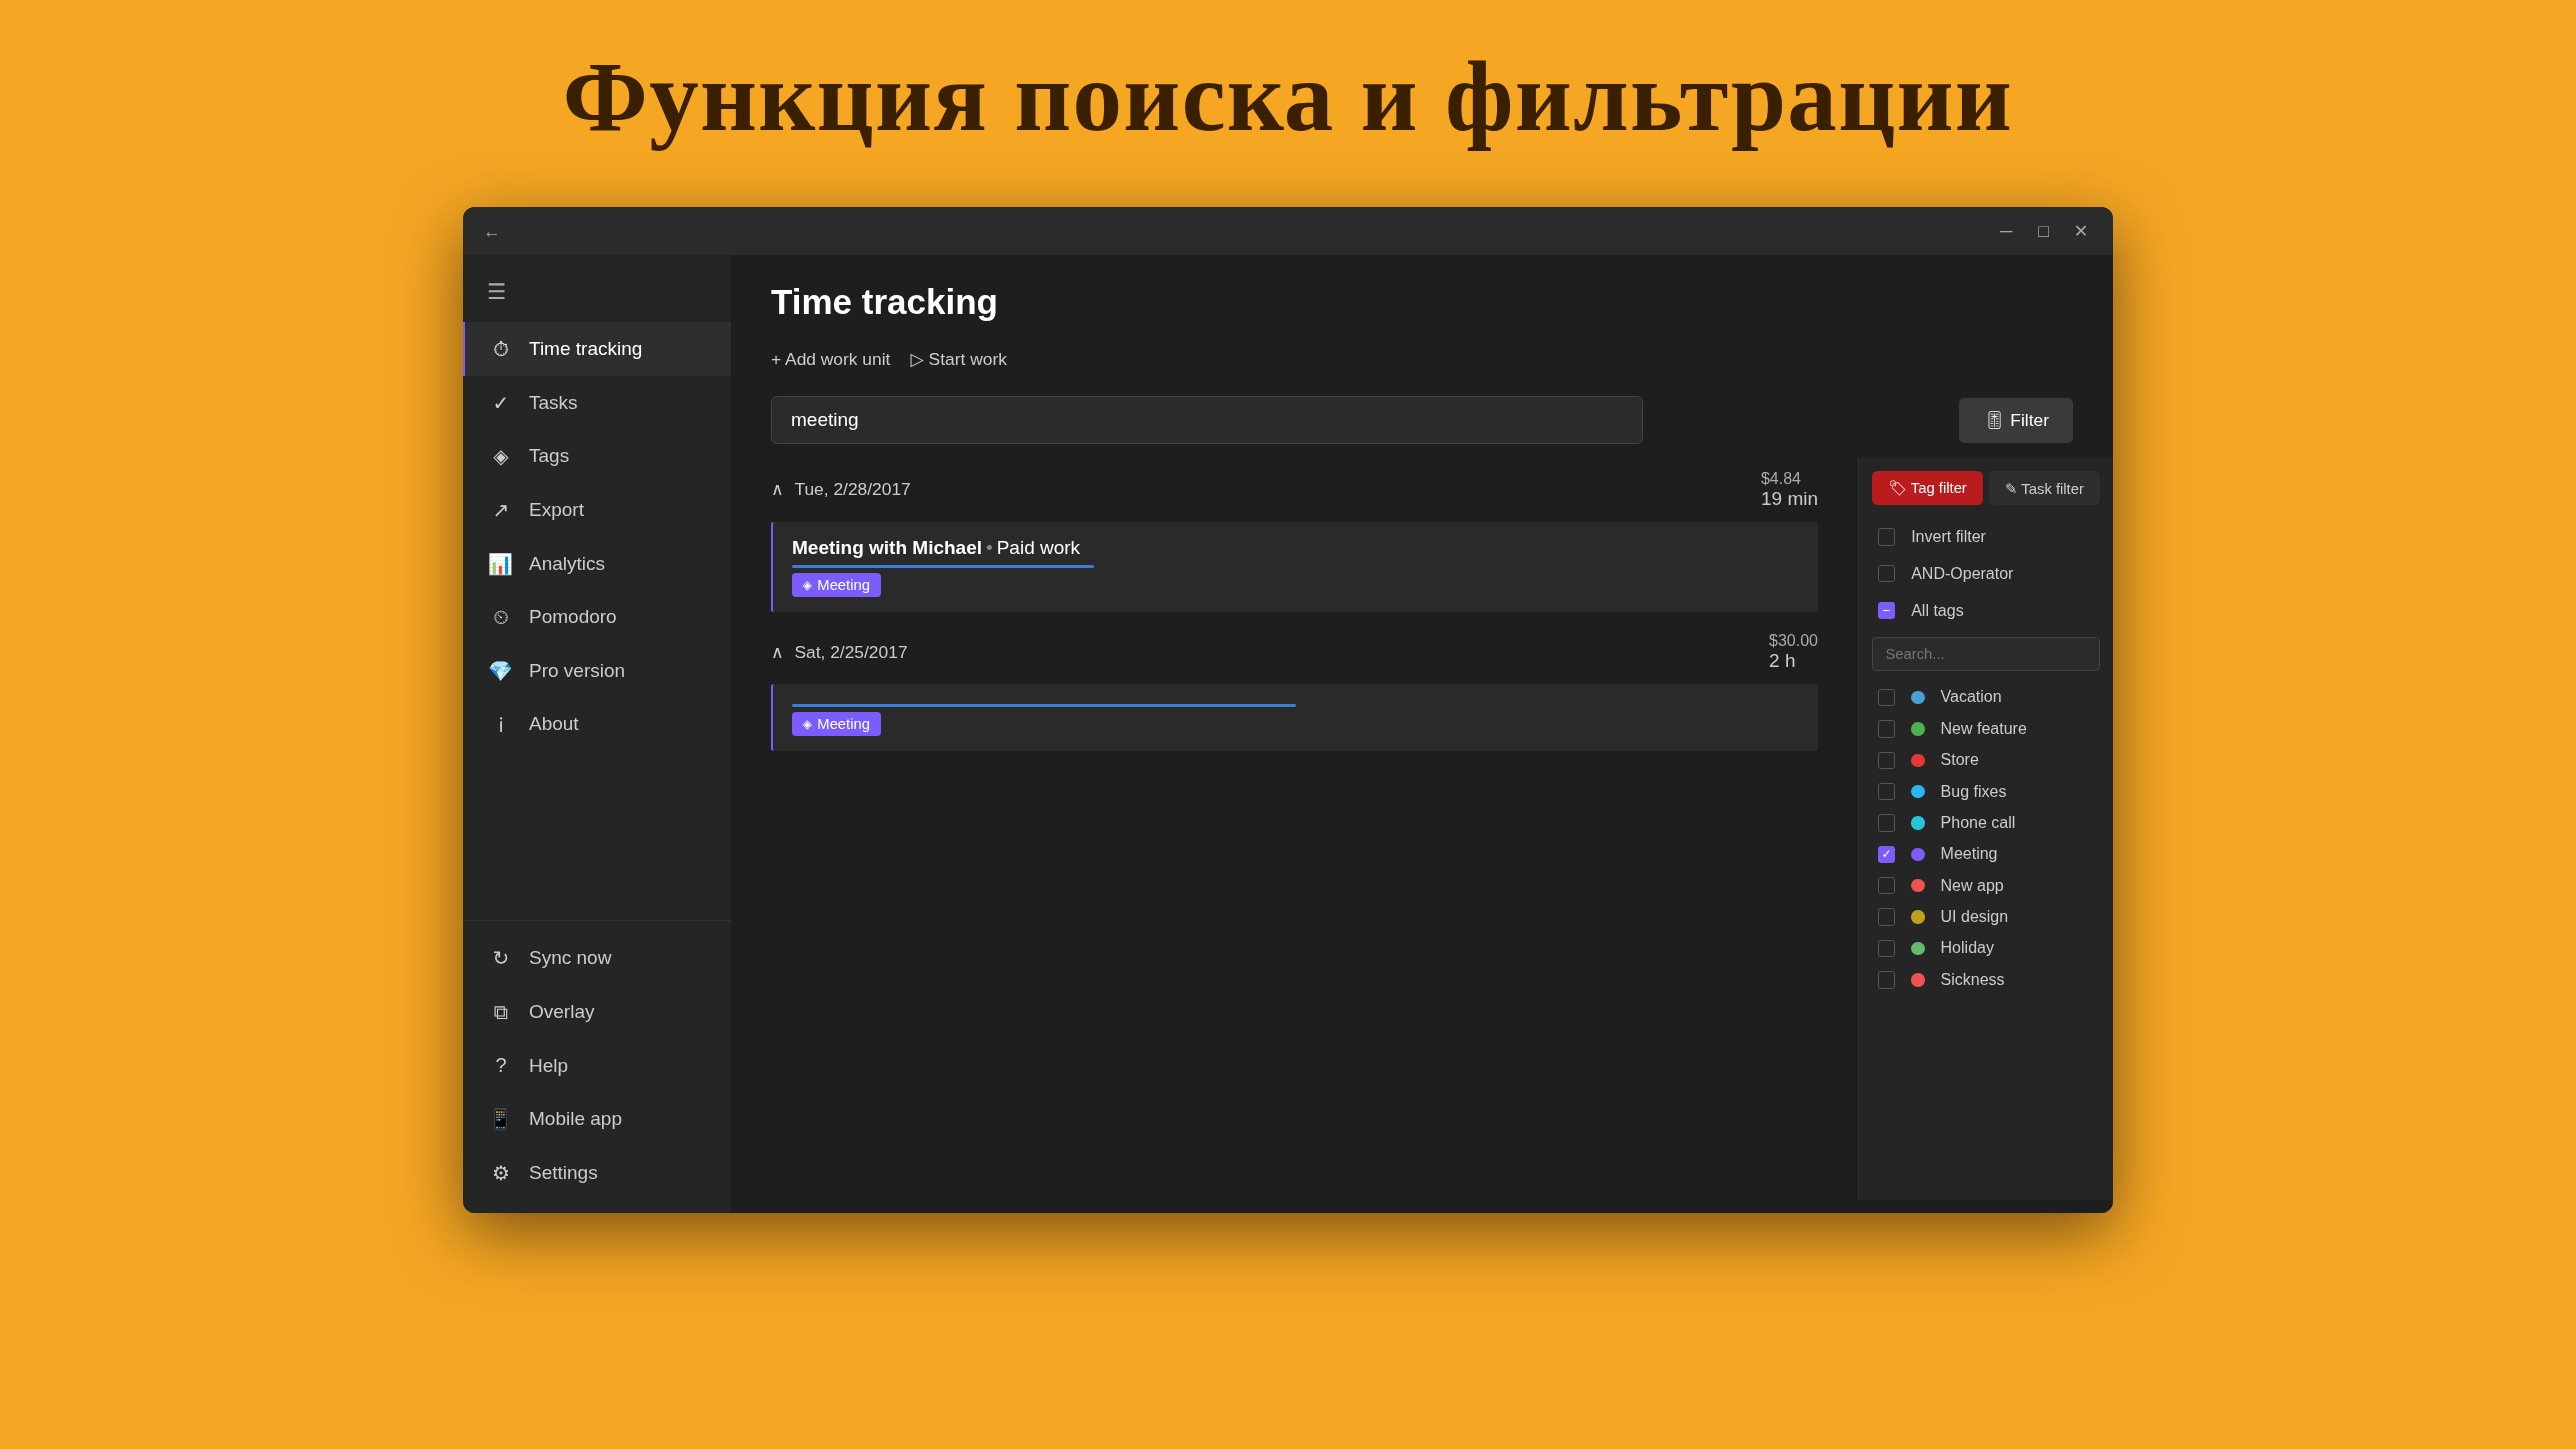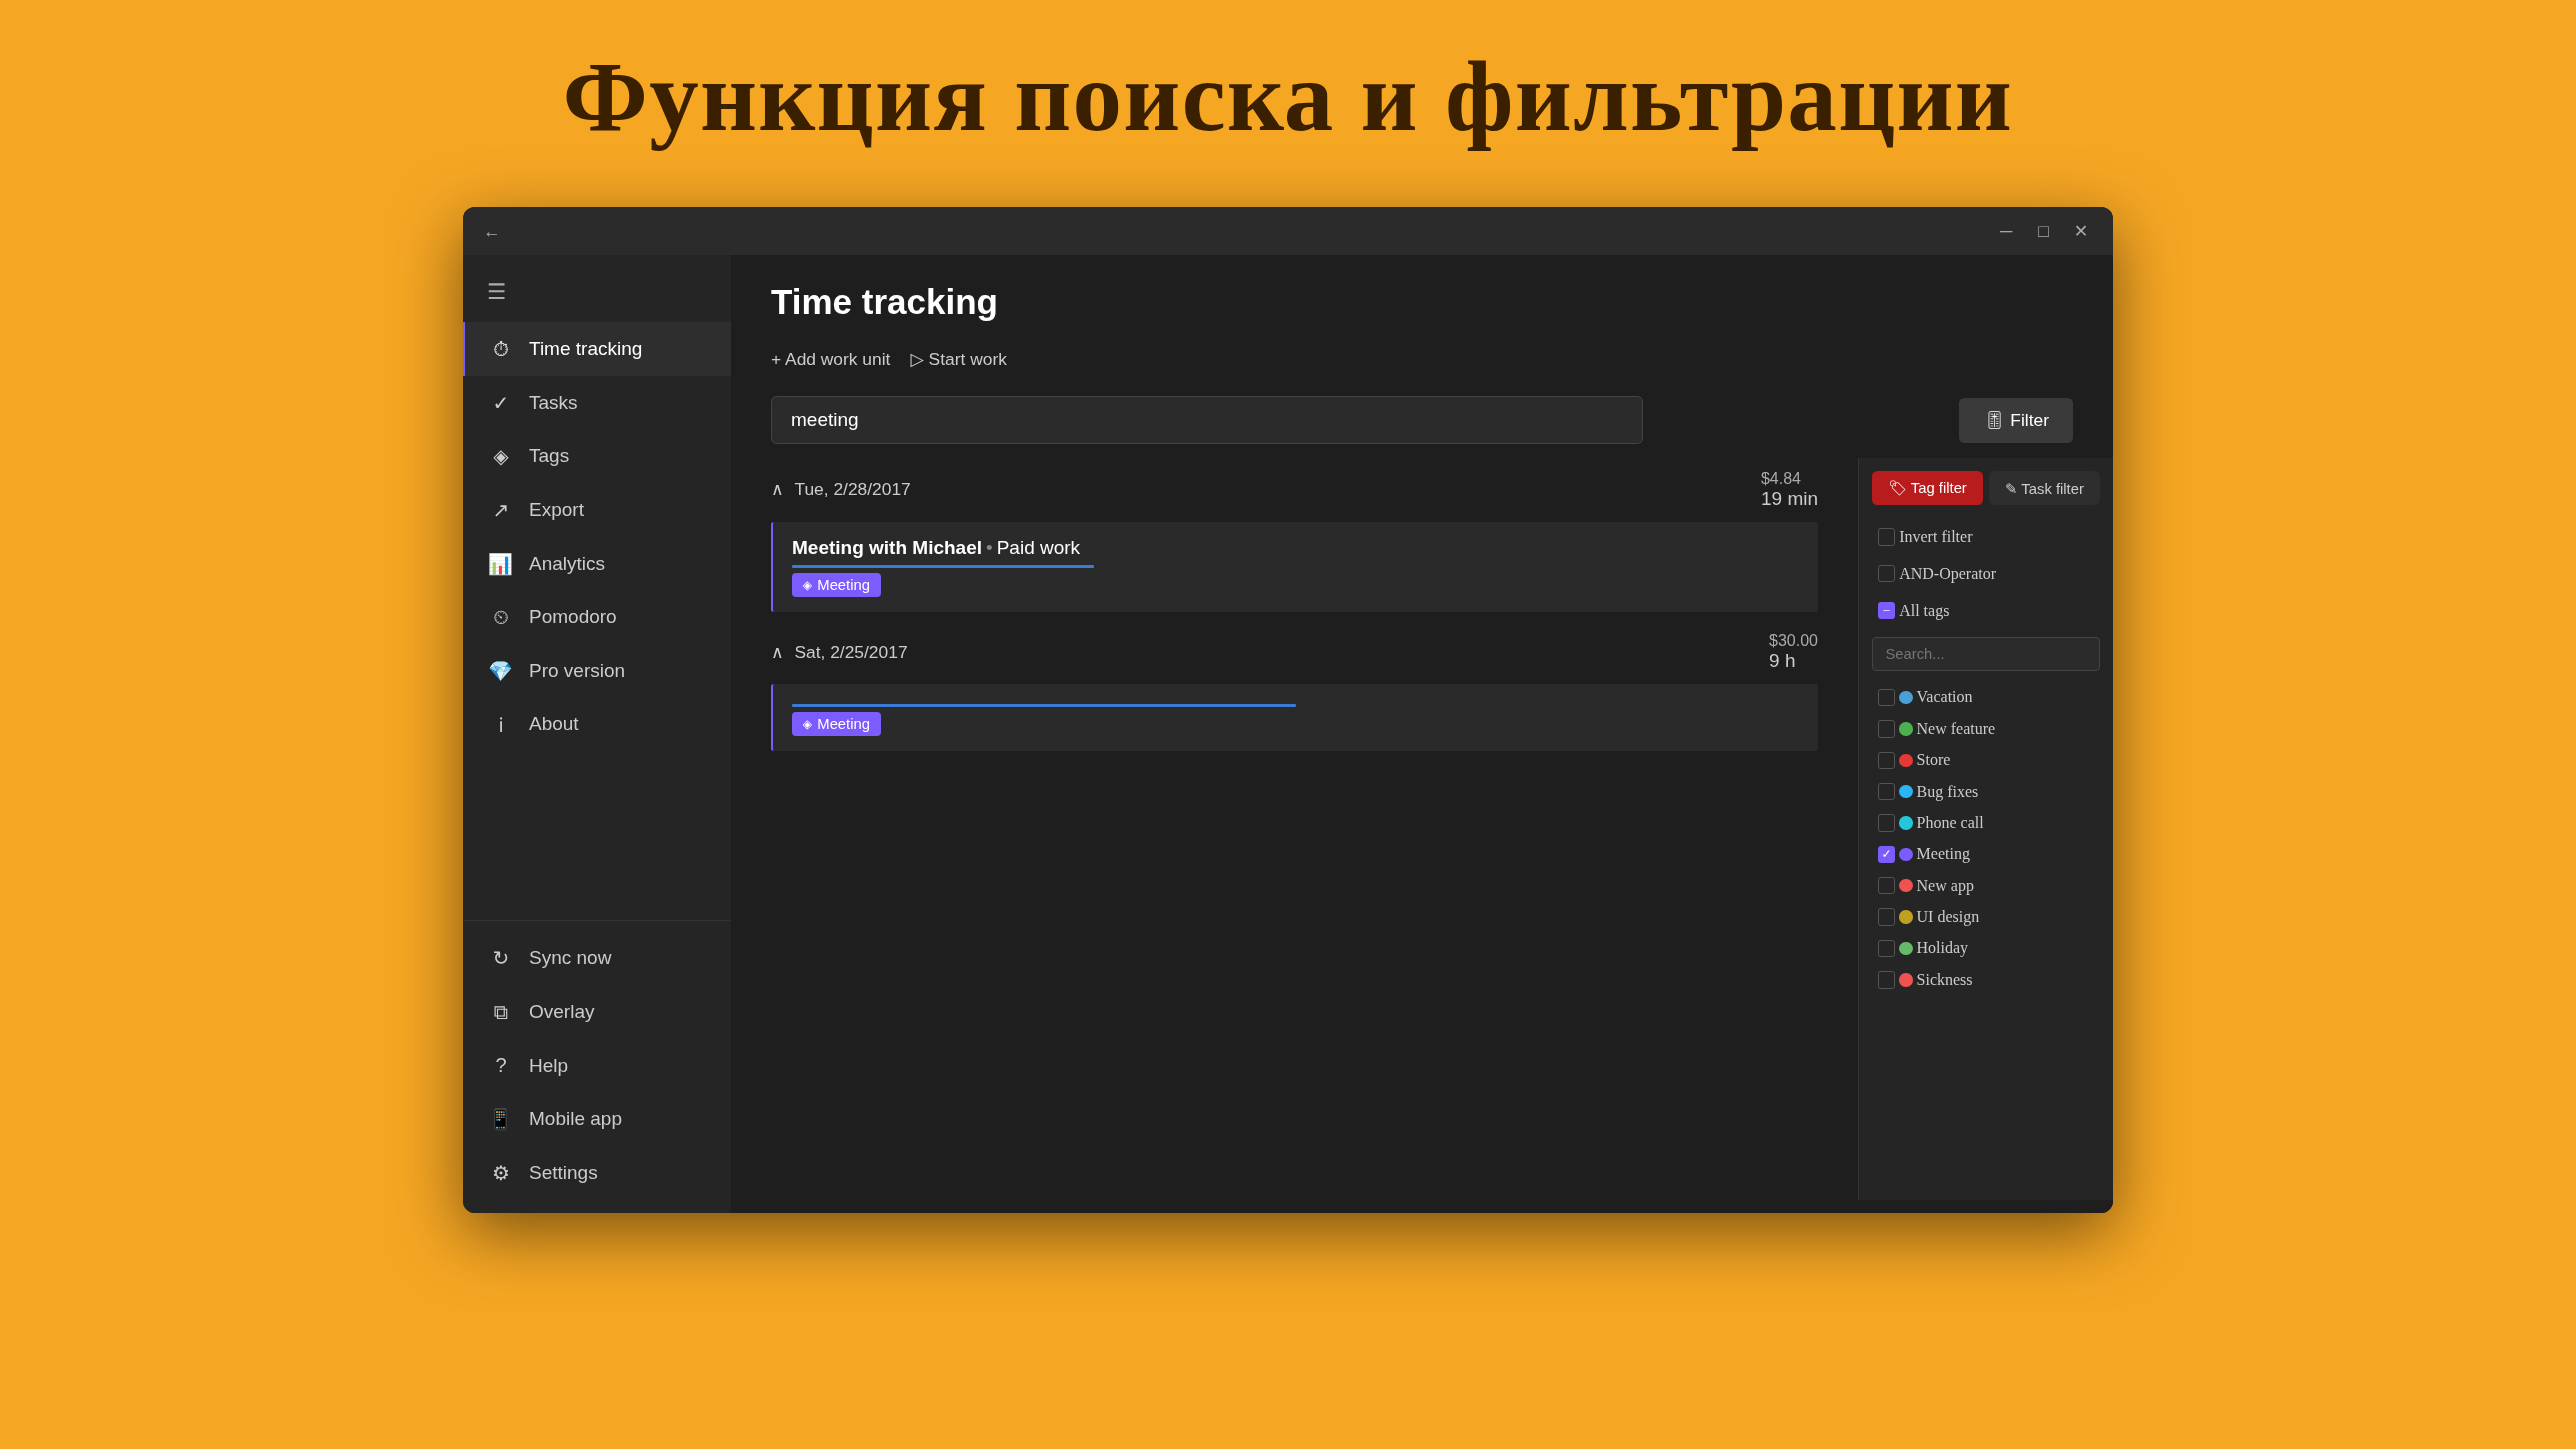--- a/index.html
+++ b/index.html
@@ -272,26 +272,25 @@
       flex: 1;
       justify-content: center;
     }
     .filter-tab.active {
       background: #b91c1c;
       color: #fff;
     }
     .filter-option {
       display: flex;
       align-items: center;
-      gap: 4px;
+      gap: 16px;
       padding: 6.7px 5.4px;
       font-size: 16px;
       color: #ccc;
       cursor: pointer;
-      font-family: Liberation Serif, serif;
     }
     .checkbox {
       width: 17.4px;
       height: 17.4px;
       border: 1.3px solid #555;
       border-radius: 2.7px;
       display: flex;
       align-items: center;
       justify-content: center;
       flex-shrink: 0;
@@ -462,21 +461,21 @@
     </div>
             </div>
             <div class="date-group">
               <div class="date-header">
     <div class="date-header-left">
       <span>∧</span>
       <span>Sat, 2/25/2017</span>
     </div>
     <div class="date-header-right">
       <div class="price">$30.00</div>
-      <div class="duration">9 h</div>
+      <div class="duration">2 h</div>
     </div>
   </div>
               <div class="entry-card">
       <div class="progress-bar-container">
         <div class="progress-bar" style="width:50%;"></div>
       </div>
       <div>
         <span class="entry-tag">
           <span class="tag-icon">◈</span>
           Meeting

